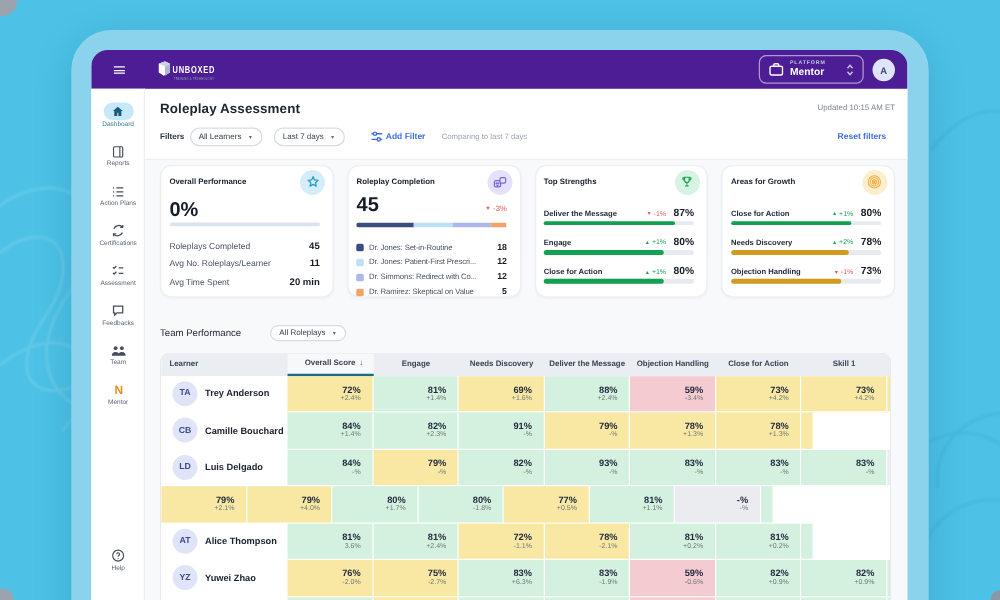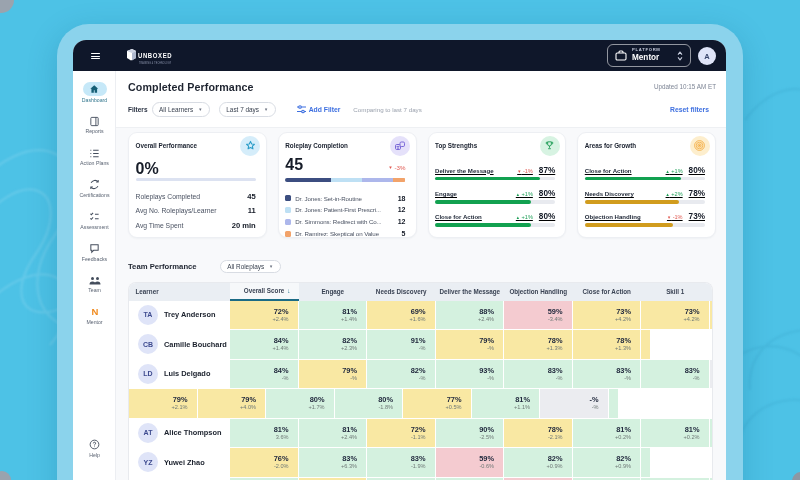--- a/index.html
+++ b/index.html
@@ -2,21 +2,21 @@
 <html><head>
 <meta charset="utf-8">
 <style>
 * { margin:0; padding:0; box-sizing:border-box; }
 html,body { width:800px; height:480px; overflow:hidden; }
 body { font-family:"Liberation Sans", sans-serif; background:#4DC2E6; position:relative; }
 .deco { position:absolute; left:0; top:0; width:800px; height:480px; }
 .frame { position:absolute; left:57px; top:24px; width:686px; height:500px; background:#8BD3EC; border-radius:32px; box-shadow:0 8px 30px rgba(10,80,120,.22); }
 .window { position:absolute; left:73px; top:40px; width:653px; height:460px; border-radius:13px 13px 0 0; overflow:hidden; background:#F8F9FB; display:flex; flex-direction:column; }
 
-.topbar { height:31px; background:#0f172a; flex:0 0 31px; position:relative; }
+.topbar { height:31px; background:#4c1d95; flex:0 0 31px; position:relative; }
 .burger { position:absolute; left:18px; top:13px; width:9px; height:7px; }
 .burger div { height:1.3px; background:#fff; border-radius:1px; margin-bottom:1.3px; }
 .logo { position:absolute; left:53px; top:8px; }
 .logocube { position:absolute; left:0; top:1px; }
 .logotext { position:absolute; left:12px; top:2.5px; color:#fff; font-size:8.8px; font-weight:bold; letter-spacing:.9px; transform:scale(.68,.92); transform-origin:left top; white-space:nowrap; }
 .logotag { position:absolute; left:12.7px; top:12.8px; color:#9AA3BC; font-size:3.4px; letter-spacing:.4px; white-space:nowrap; transform:scaleX(.62); transform-origin:left top; }
 .platsel { position:absolute; right:35px; top:4px; width:84px; height:22.8px; border:1px solid rgba(255,255,255,.55); border-radius:6px; display:flex; align-items:center; }
 .plattxt { margin-left:5px; line-height:1; }
 .plattxt .l1 { font-size:4.2px; letter-spacing:.7px; color:#C6CCDC; font-weight:bold; margin-bottom:1.5px; }
 .plattxt .l2 { font-size:8.2px; color:#fff; font-weight:bold; }
@@ -55,34 +55,34 @@
 .bigrow { display:flex; align-items:center; margin-top:7px; height:17px; }
 .bigrow .bignum { margin-top:0; }
 .delta-red { margin-left:auto; font-size:6.2px; color:#E05A52; margin-top:6px; }
 .delta-red .tri { font-size:4.5px; vertical-align:1px; }
 .stack { display:flex; height:4.5px; border-radius:2.5px; overflow:hidden; margin-top:4.5px; }
 .legrow { display:flex; align-items:center; margin-top:4.9px; height:7px; }
 .legrow.first { margin-top:12.6px; }
 .legsq { width:6px; height:6px; border-radius:1.5px; margin-right:4px; flex:0 0 6px; }
 .legrow .ll { font-size:6.2px; color:#4A5262; white-space:nowrap; overflow:hidden; letter-spacing:-.1px; }
 .legrow .lv { margin-left:auto; font-size:7px; font-weight:bold; color:#141A26; padding-left:3px; }
-.mrow { margin-top:9.6px;text-decoration:underline; }
+.mrow { margin-top:9.6px; }
 .mrow.first { margin-top:17.5px; }
 .mlabels { display:flex; align-items:baseline; height:8px; line-height:8px; }
 .mname { font-size:6.1px; font-weight:bold; color:#232B3A; }
 .mdelta { margin-left:auto; font-size:5.6px; }
 .mdelta .tri { font-size:4.2px; vertical-align:.5px; }
 .mdelta.up { color:#1B9E55; }
 .mdelta.down { color:#E05A52; }
 .mval { font-size:8.2px; font-weight:bold; color:#141A26; margin-left:6px; }
 .mbar { height:3.8px; background:#E8EAEF; border-radius:2px; margin-top:2px; }
 .mfill { height:100%; border-radius:2px; }
 
 .teamrow { display:flex; align-items:center; padding:0 10px 0 12px; margin-top:22px; height:13px; }
-.teamrow .tt { font-size:7.7px; font-weight:bold; color:#1E2430; margin-right:23px; }
+.teamrow .tt { font-size:7.7px; font-weight:normal; color:#1E2430; margin-right:23px; }
 
 .tablewrap { margin:9px 13.5px 0 12px; background:#fff; border:1px solid #E8EAEE; border-bottom:none; border-radius:8px 8px 0 0; overflow:hidden; flex:1; }
 .trow { display:flex; }
 .th { background:#EAEEF3; height:17.5px; align-items:center; }
 .th .cell { font-size:6.3px; font-weight:bold; color:#3A4354; display:flex; align-items:center; justify-content:center; height:100%; white-space:nowrap; }
 .cell { flex:0 0 68.5px; width:68.5px; }
 .cell.learner { flex:0 0 101px; width:101px; justify-content:flex-start; padding-left:9px; }
 .cell.sliver { flex:0 0 3.5px; width:3.5px; }
 .th .cell.oscore { background:#F6F8FA; border-bottom:2.4px solid #1C6B85; justify-content:flex-end; padding-right:8px; }
 .th .cell.learner { padding-left:6.5px; }
@@ -237,21 +237,21 @@
               <circle cx="12" cy="12" r="9.5"></circle>
               <path d="M9.5 9.5 a2.5 2.5 0 1 1 3.4 2.3 c-.6.3-.9.7-.9 1.4 v.8"></path>
               <circle cx="12" cy="17" r="1" fill="#444D5C" stroke="none"></circle>
             </svg>
           </div>
           <div class="lbl">Help</div>
         </div>
       </div>
     <div class="content">
       <div class="titlerow">
-          <h1>Completed Performance</h1>
+          <h1>Roleplay Assessment</h1>
           <div class="updated">Updated 10:15 AM ET</div>
         </div>
       <div class="filtersrow">
         <div class="flabel">Filters</div>
         <div class="fpill">All Learners <span class="car">▼</span></div>
         <div class="fpill">Last 7 days <span class="car">▼</span></div>
         <svg width="9" height="9" viewBox="0 0 9 9" style="margin-left:12px">
             <g stroke="#3D6FE0" stroke-width="1.1">
               <line x1="0" y1="2" x2="9" y2="2"></line>
               <line x1="0" y1="6.5" x2="9" y2="6.5"></line>
@@ -569,24 +569,20 @@
                 <div class="dlt">3.6%</div>
               </div>
               <div class="cell bg-g">
                 <div class="pct">81%</div>
                 <div class="dlt">+2.4%</div>
               </div>
               <div class="cell bg-y">
                 <div class="pct">72%</div>
                 <div class="dlt">-1.1%</div>
               </div>
-              <div class="cell bg-g">
-                <div class="pct">90%</div>
-                <div class="dlt">-2.5%</div>
-              </div>
               <div class="cell bg-y">
                 <div class="pct">78%</div>
                 <div class="dlt">-2.1%</div>
               </div>
               <div class="cell bg-g">
                 <div class="pct">81%</div>
                 <div class="dlt">+0.2%</div>
               </div>
               <div class="cell bg-g">
                 <div class="pct">81%</div>
@@ -595,20 +591,24 @@
               <div class="cell sliver bg-g"></div>
             </div>
             <div class="trow tr">
               <div class="cell learner">
                 <div class="av">YZ</div>
                 <div class="nm">Yuwei Zhao</div>
               </div>
               <div class="cell bg-y">
                 <div class="pct">76%</div>
                 <div class="dlt">-2.0%</div>
+              </div>
+              <div class="cell bg-y">
+                <div class="pct">75%</div>
+                <div class="dlt">-2.7%</div>
               </div>
               <div class="cell bg-g">
                 <div class="pct">83%</div>
                 <div class="dlt">+6.3%</div>
               </div>
               <div class="cell bg-g">
                 <div class="pct">83%</div>
                 <div class="dlt">-1.9%</div>
               </div>
               <div class="cell bg-r">

